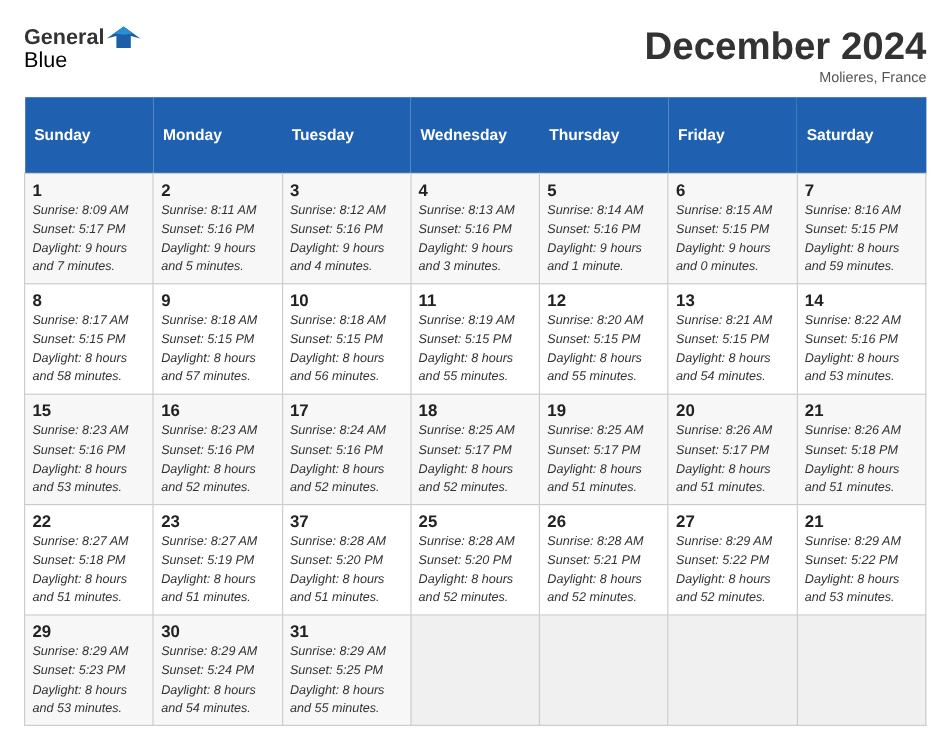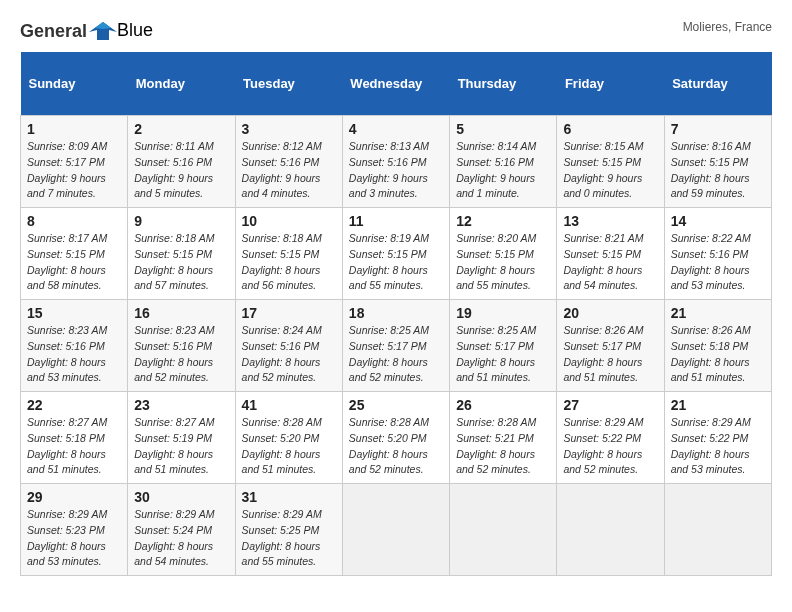--- a/index.html
+++ b/index.html
@@ -11,21 +11,22 @@
       padding: 20px;
     }
     .header {
       display: flex;
       justify-content: space-between;
       align-items: flex-start;
       margin-bottom: 10px;
     }
     .logo {
       display: flex;
-      align-items: center;
+      flex-direction: column;
+      align-items: flex-start;
     }
     .title-block {
       text-align: right;
     }
     .month-title {
       font-size: 32px;
       font-weight: bold;
       color: #333;
     }
     .location {
@@ -84,20 +85,21 @@
     <div style="display:flex;align-items:center;">
       <span style="font-size:18px;font-weight:bold;color:#333;">General</span>
       <svg width="28" height="22" viewBox="0 0 28 22" style="margin-left:2px;">
         <polygon points="14,2 28,12 20,10 20,20 8,20 8,10 0,12" fill="#1a5fa8"></polygon>
         <polygon points="14,2 22,8 14,9 6,8" fill="#2a8fd0"></polygon>
       </svg>
     </div>
     <span style="font-size:18px;font-weight:normal;color:#000000;margin-top:-2px;">Blue</span>
   </div>
   <div class="title-block">
+    <div class="month-title">December 2024</div>
     <div class="location">Molieres, France</div>
   </div>
 </div>
 
 <table>
   <thead>
     <tr id="header-row">
     <th>Sunday</th>
         <th>Monday</th>
         <th>Tuesday</th>
@@ -201,21 +203,21 @@
       <tr>
         <td>
           <span class="day-num">22</span>
           <div class="day-detail">Sunrise: 8:27 AM<br>Sunset: 5:18 PM<br>Daylight: 8 hours and 51 minutes.</div>
         </td>
         <td>
           <span class="day-num">23</span>
           <div class="day-detail">Sunrise: 8:27 AM<br>Sunset: 5:19 PM<br>Daylight: 8 hours and 51 minutes.</div>
         </td>
         <td>
-          <span class="day-num">41</span>
+          <span class="day-num">37</span>
           <div class="day-detail">Sunrise: 8:28 AM<br>Sunset: 5:20 PM<br>Daylight: 8 hours and 51 minutes.</div>
         </td>
         <td>
           <span class="day-num">25</span>
           <div class="day-detail">Sunrise: 8:28 AM<br>Sunset: 5:20 PM<br>Daylight: 8 hours and 52 minutes.</div>
         </td>
         <td>
           <span class="day-num">26</span>
           <div class="day-detail">Sunrise: 8:28 AM<br>Sunset: 5:21 PM<br>Daylight: 8 hours and 52 minutes.</div>
         </td>

